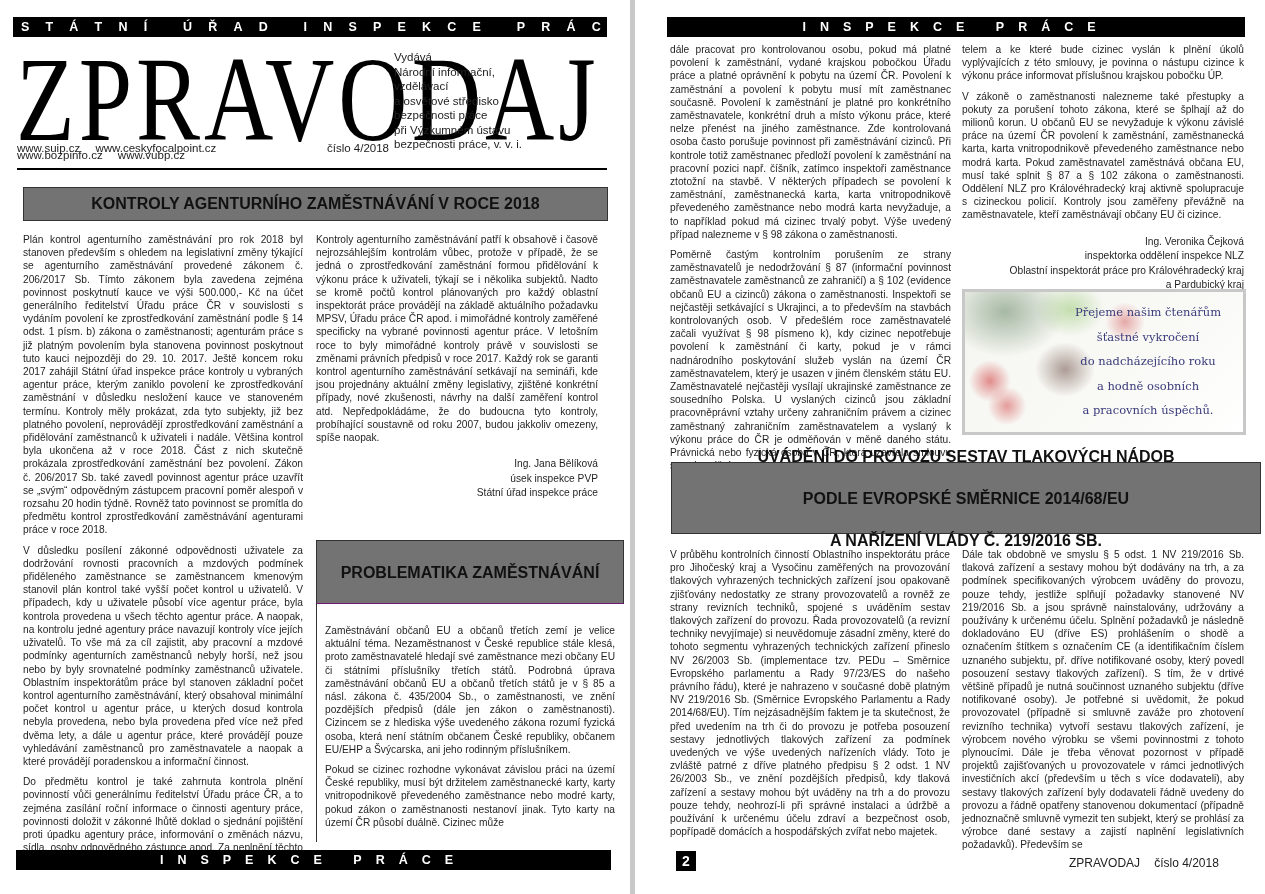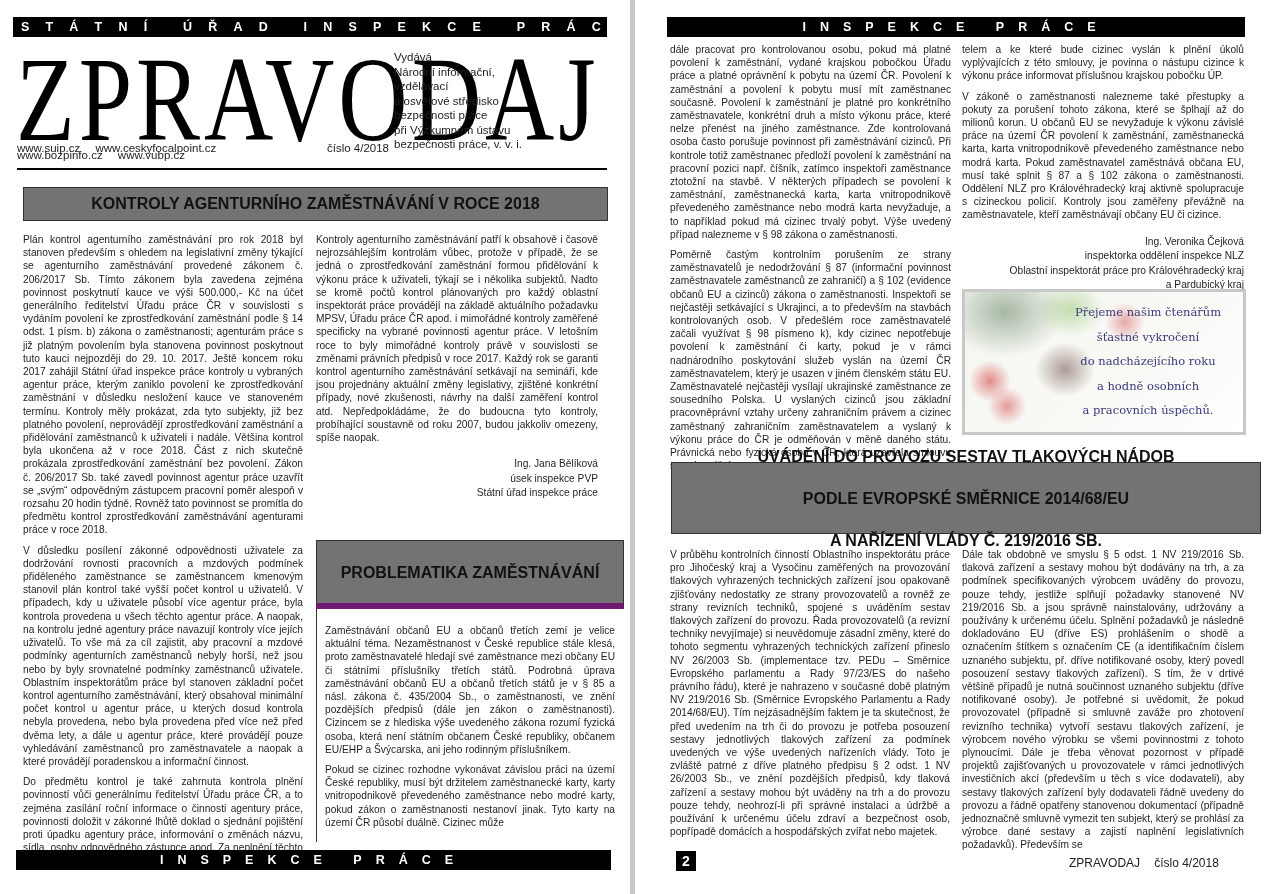--- a/index.html
+++ b/index.html
@@ -37,21 +37,21 @@
   .weblinks span { margin-right: 12px; }
   #issue-number { position: absolute; left: 327px; top: 142px; font-size: 11.5px; color: #222; }
   #masthead-rule { position: absolute; left: 17px; top: 168px; width: 590px; height: 2px; background: #000; }
 
   .titlebox {
     position: absolute; background: #737373; border: 1px solid #333;
     font-weight: bold; color: #111; text-align: center;
     display: flex; flex-direction: column; justify-content: center;
   }
   #article1-title { left: 23px; top: 187px; width: 583px; height: 32px; font-size: 16px; }
-  #article2-title { left: 316px; top: 540px; width: 306px; height: 62px; font-size: 16px; line-height: 21px; border-bottom: 6px solid #701a75;}
+  #article2-title { left: 316px; top: 540px; width: 306px; height: 62px; font-size: 16px; line-height: 21px; border-bottom: 1px solid #701a75;}
   #article3-title { left: 671px; top: 462px; width: 588px; height: 70px; font-size: 16px; line-height: 21px; gap: 21px; }
 
   .col {
     position: absolute; font-size: 10.2px; line-height: 13.2px; text-align: justify; color: #1f1f1f;
   }
   .col p { margin: 0 0 7px 0; hyphens: auto; }
   .sig { text-align: right; font-size: 10.2px; line-height: 14.5px; margin-top: 13px; }
   .sig div { white-space: nowrap; }
 
   #a1-col1 { left: 23px; top: 233px; width: 280px; }

